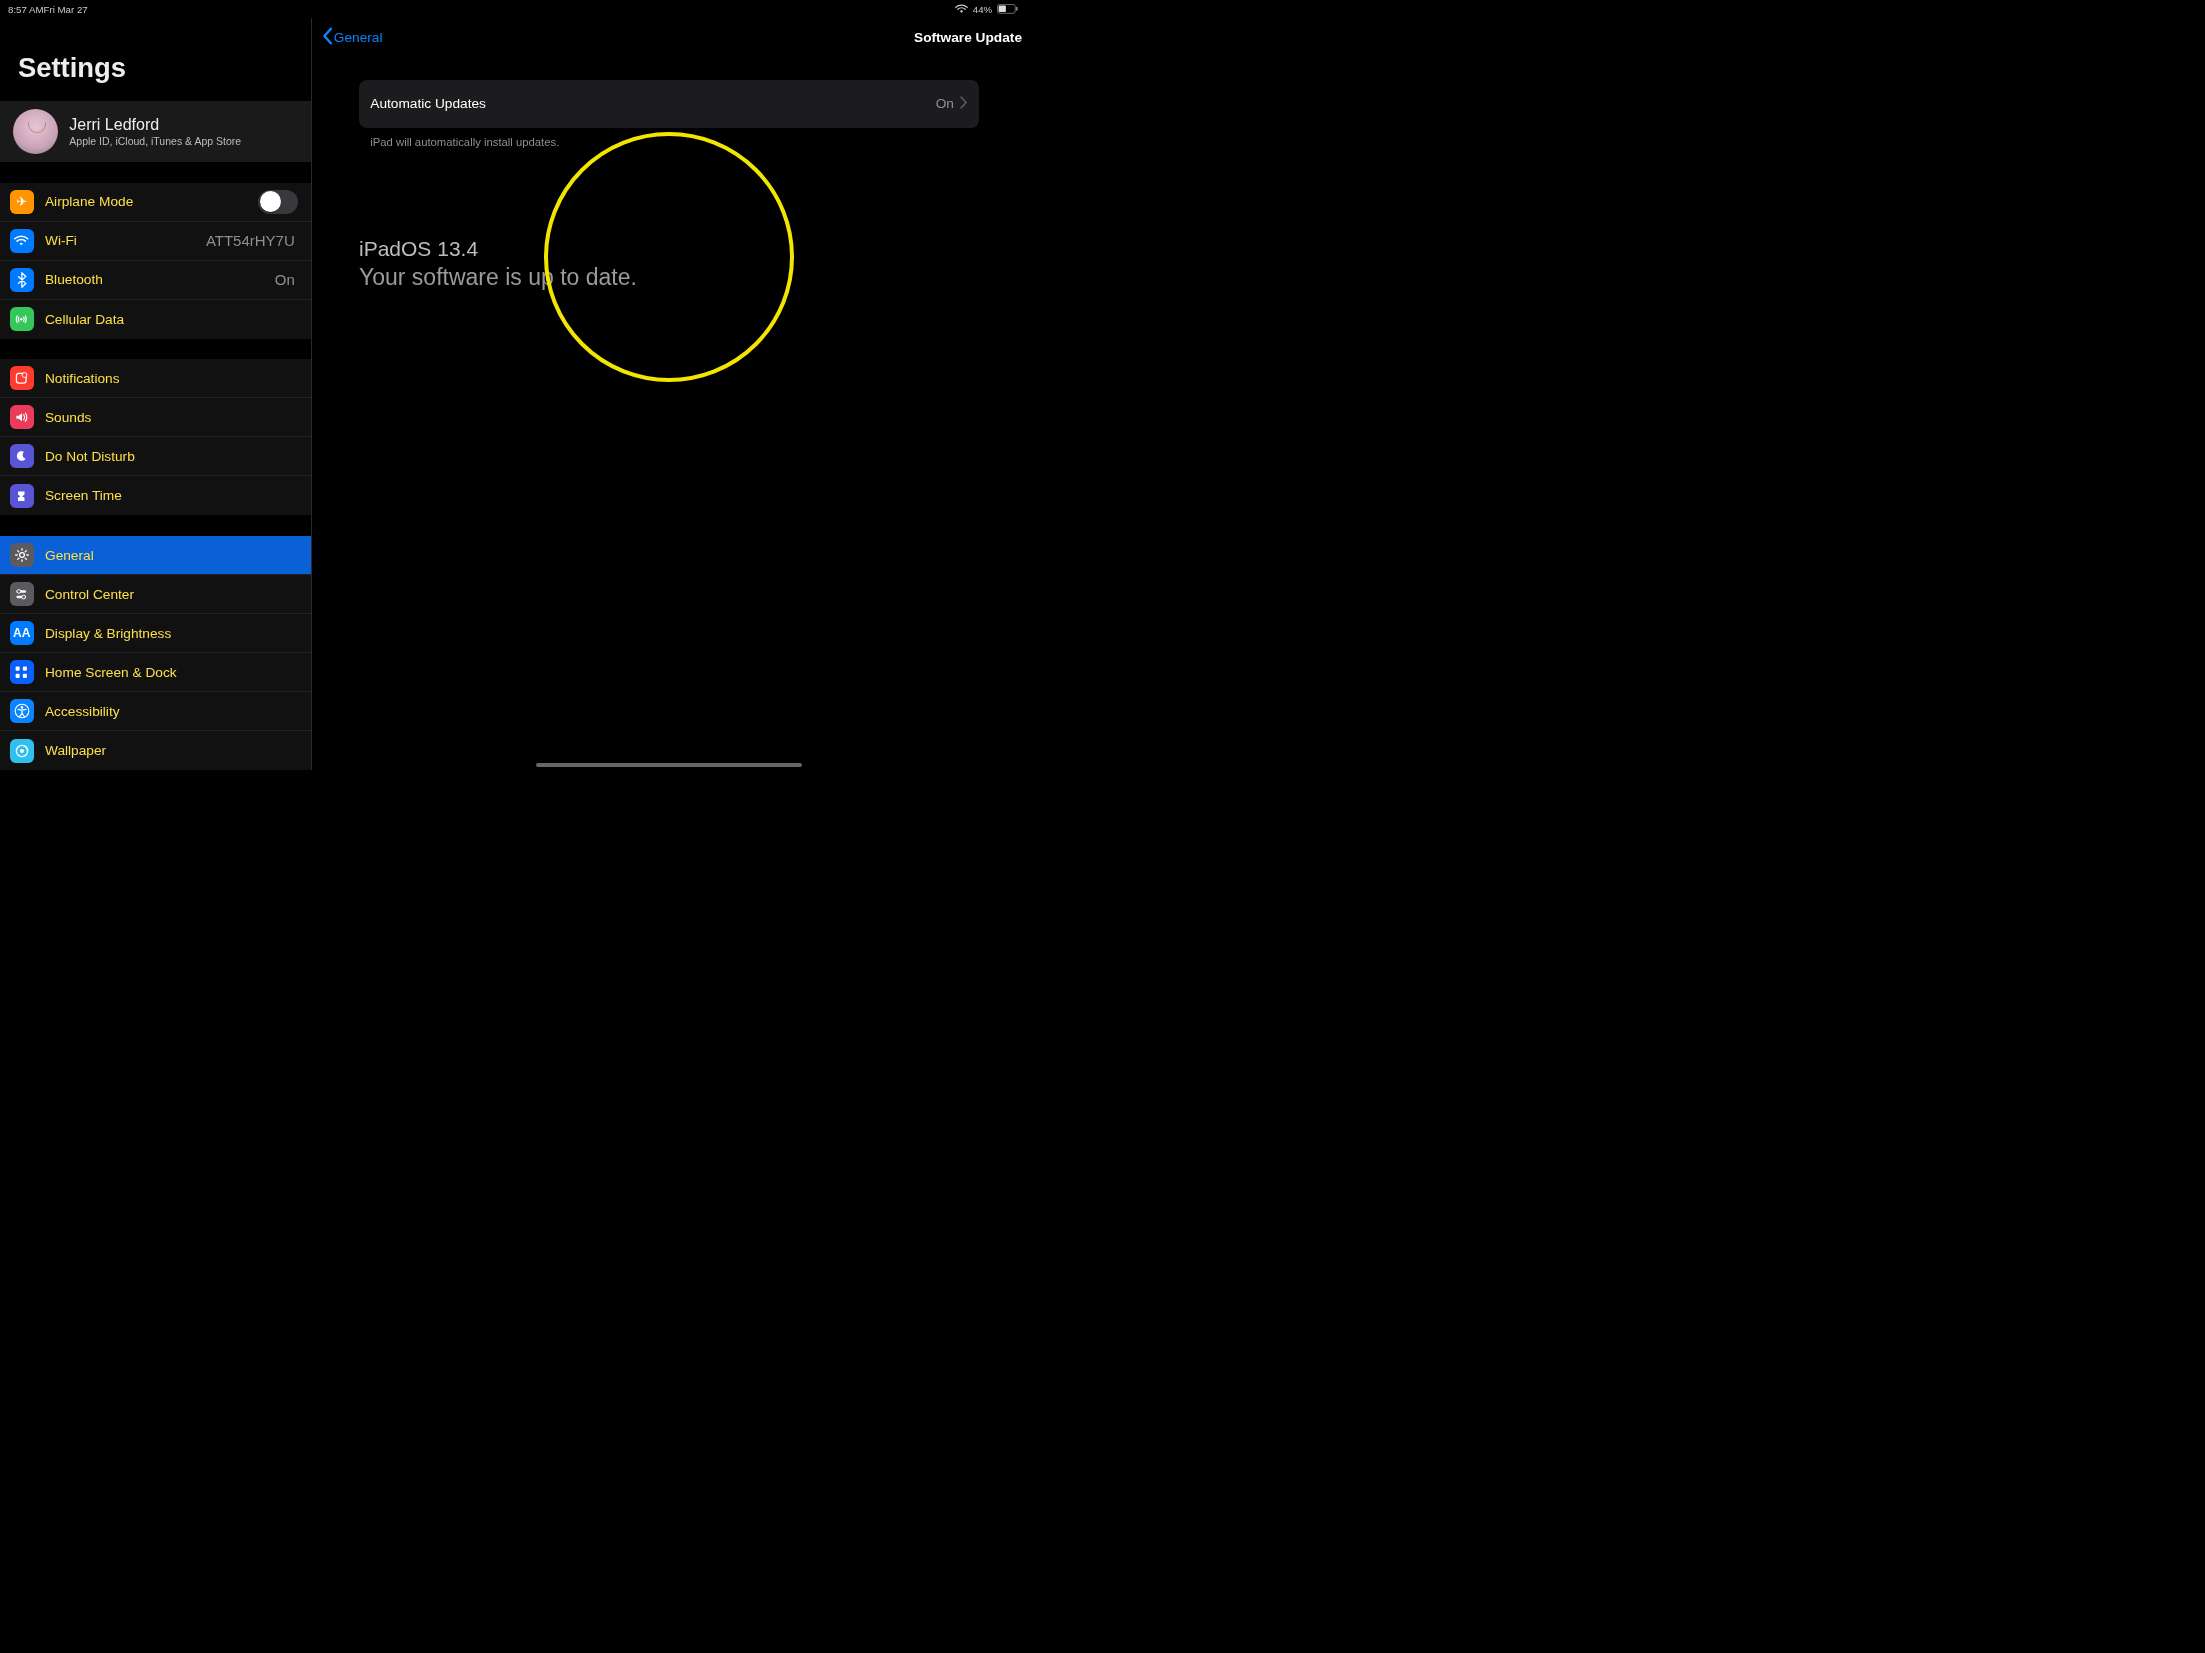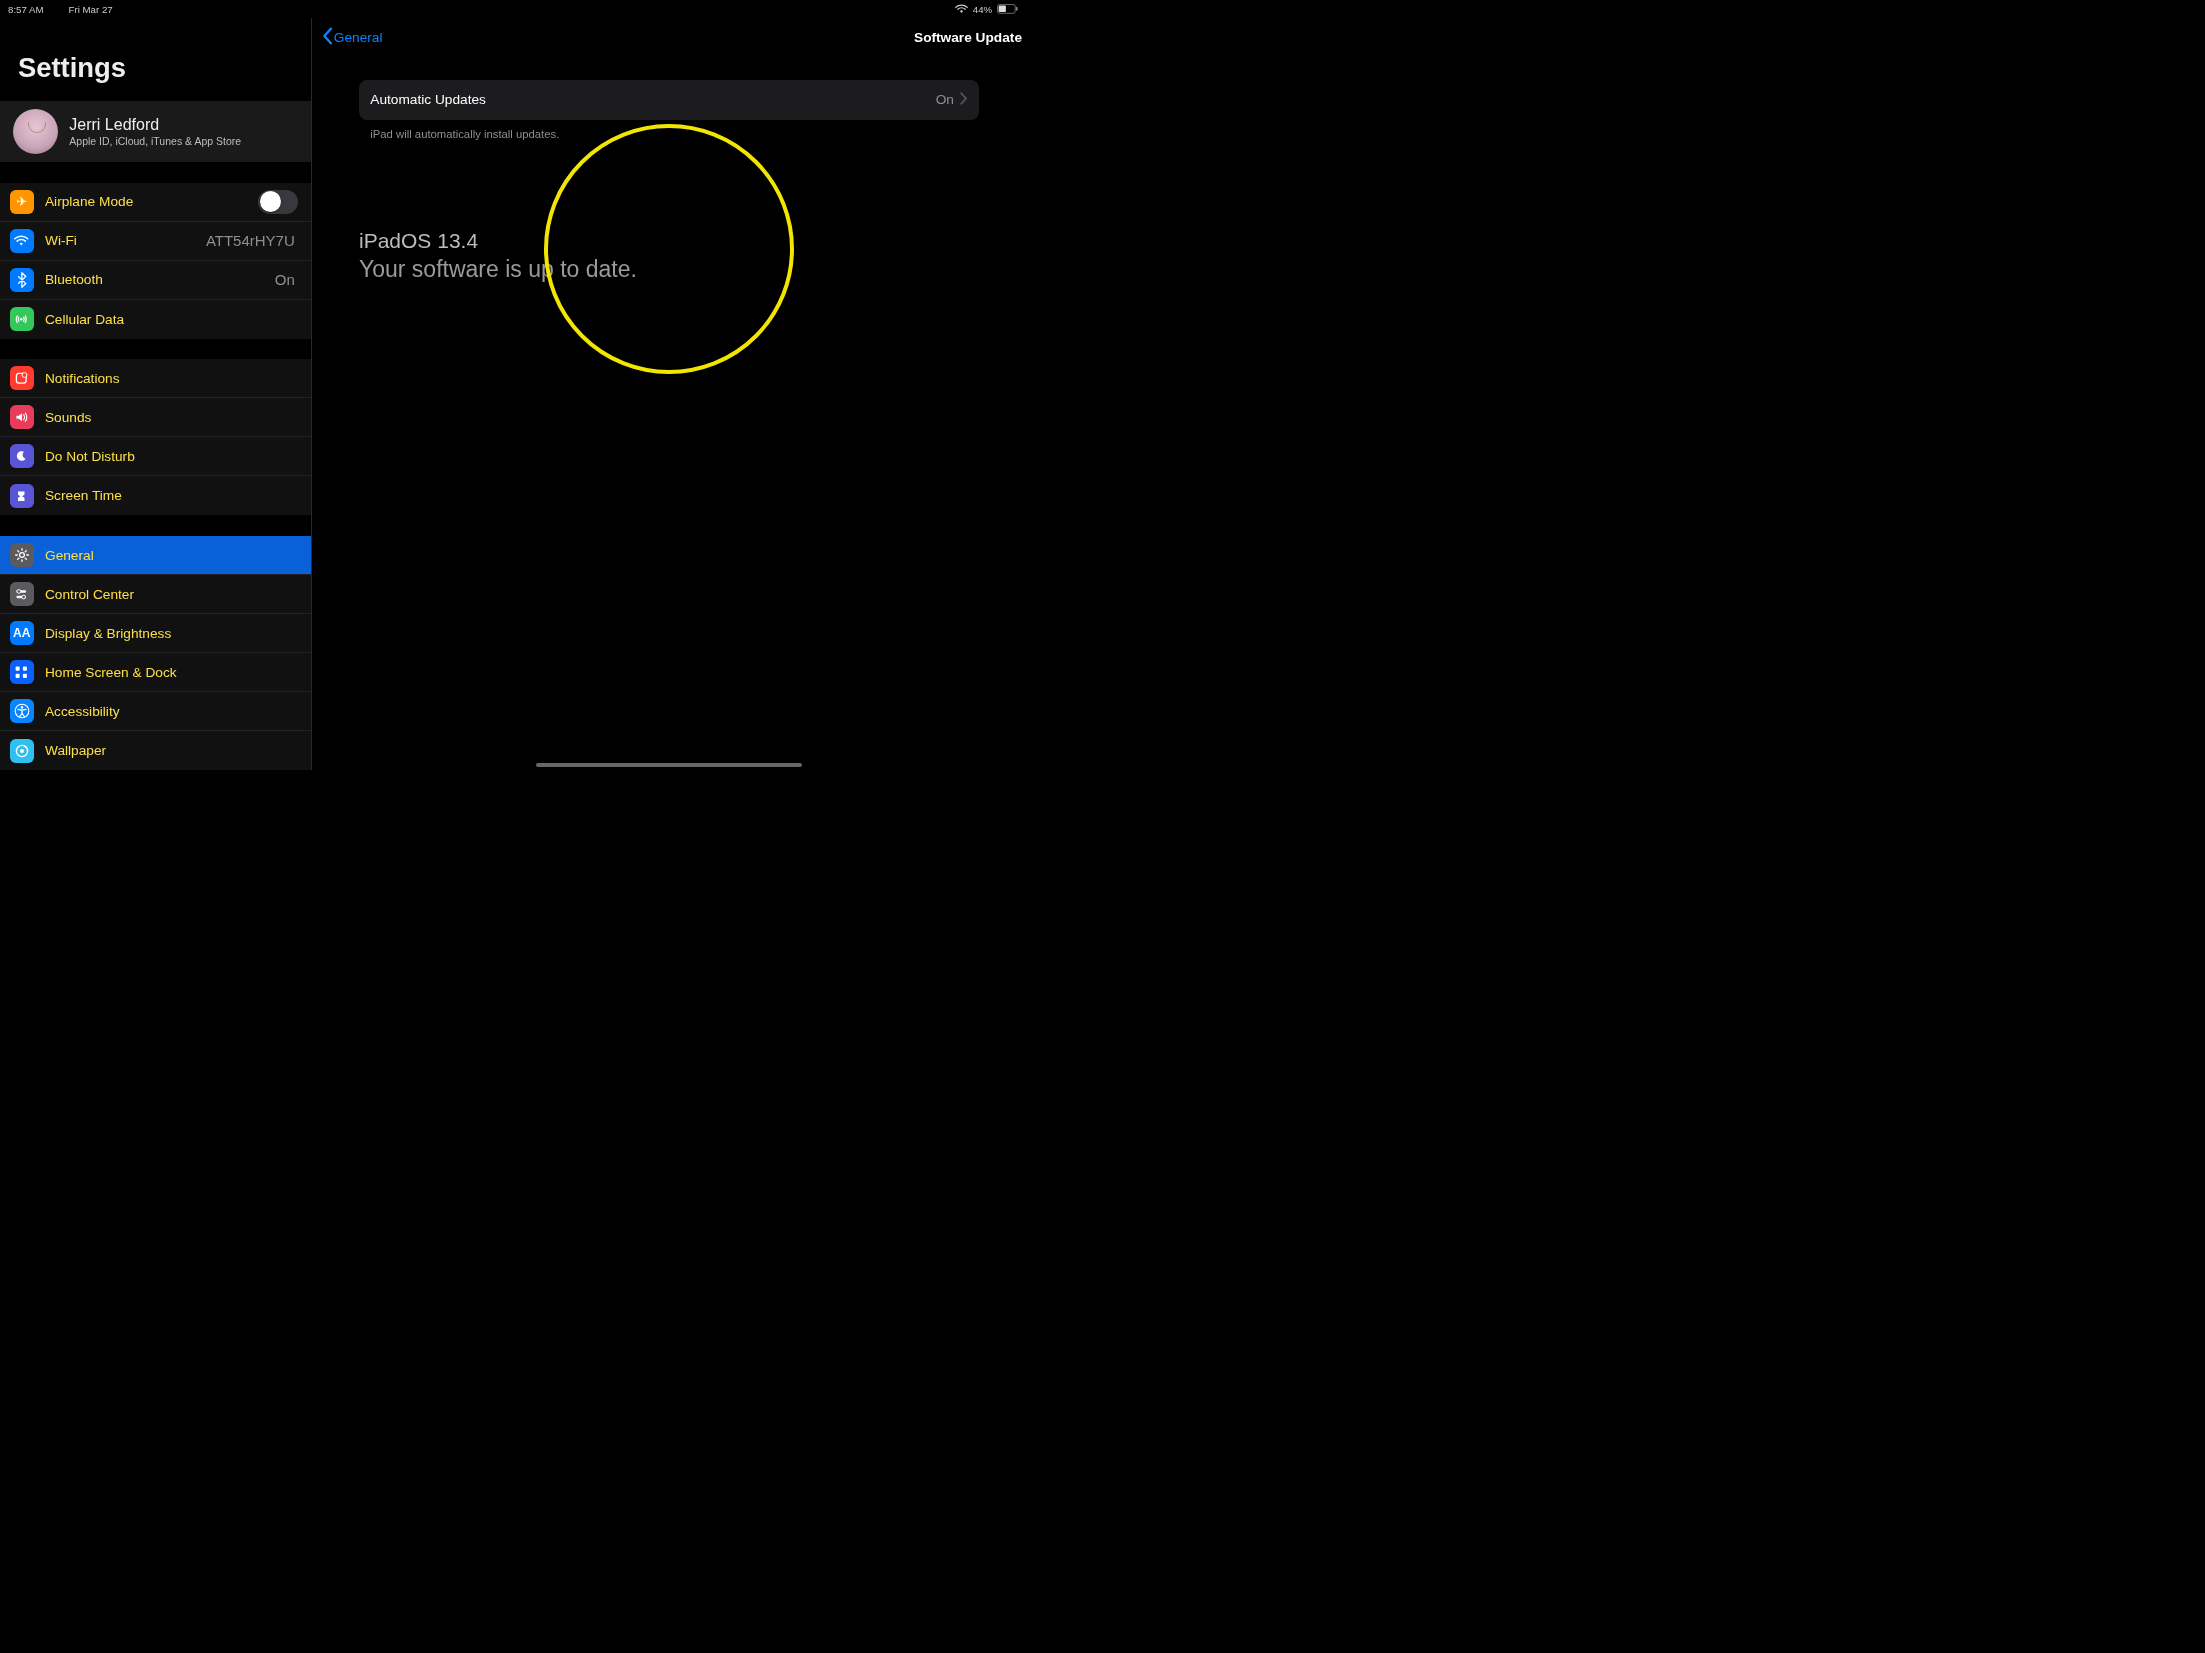--- a/index.html
+++ b/index.html
@@ -20,21 +20,21 @@
   }
   .status-bar {
     height: 18px;
     display: flex;
     justify-content: space-between;
     align-items: center;
     font-size: 9.7px;
     color: #ccc;
     padding: 0 8px;
   }
-  .status-left { display: flex; gap: 25px; }
+  .status-left { display: flex; gap: 0; }
   .status-right { display: flex; align-items: center; gap: 4.8px; }
   .wifi-ico svg, .batt-ico svg { display: block; }
 
   .body {
     display: flex;
     flex: 1;
     min-height: 0;
   }
 
   
@@ -135,21 +135,21 @@
     font-size: 13.7px; font-weight: 600; color: #fff;
     pointer-events: none;
   }
 
   .content-inner {
     padding: 24px 47px 0 47px;
   }
   .cell {
     background: #1c1c1e;
     border-radius: 8px;
-    height: 40px;
+    height: 48px;
     display: flex; align-items: center;
     padding: 0 11.3px;
   }
   .cell .cell-label { font-size: 13.7px; color: #fff; flex: 1; }
   .cell .cell-value { font-size: 13.7px; color: #8e8e93; margin-right: 6.5px; }
   .cell .disclosure { color: #5a5a5e; }
   .footer-note {
     font-size: 11.3px; color: #8e8e93;
     padding: 8px 11.3px 0 11.3px;
   }

